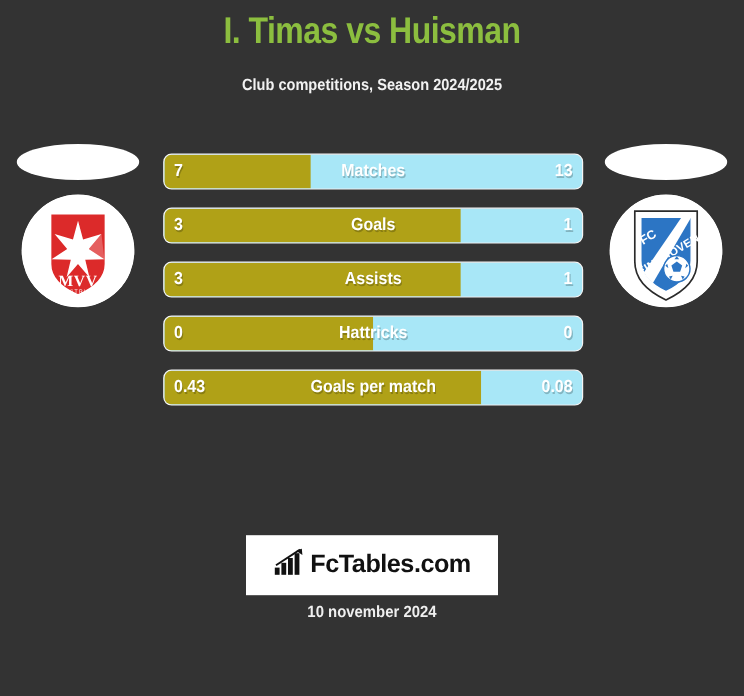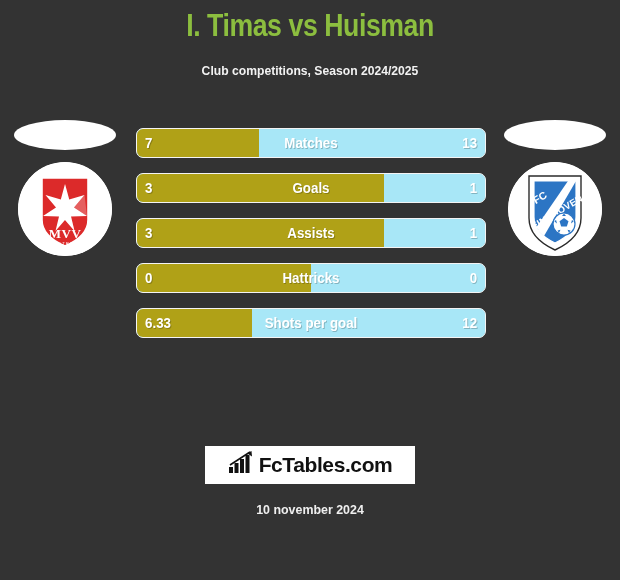--- a/index.html
+++ b/index.html
@@ -140,21 +140,21 @@
     transform: scaleX(0.92);
     white-space: nowrap;
   }
 
   
   .brand {
     position: absolute;
     top: 446px;
     left: 205px;
     width: 210px;
-    height: 38px;
+    height: 50px;
     background: #ffffff;
     display: flex;
     align-items: center;
     justify-content: center;
     gap: 5px;
   }
   .brand-text {
     color: #111111;
     font-size: 21px;
     font-weight: bold;
@@ -267,30 +267,30 @@
     <div class="row">
       <div class="bar">
         <div class="bar-home" style="width: 50%; background: rgb(176, 161, 23);"></div>
         <div class="bar-away" style="background: rgb(168, 231, 247);"></div>
       </div>
       <div class="val val-home">0</div>
       <div class="label">Hattricks</div>
       <div class="val val-away">0</div>
     </div>
 
-
-    <div class="row">
-      <div class="bar">
-        <div class="bar-home" style="width: 33%; background: rgb(176, 161, 23);"></div>
-        <div class="bar-away" style="background: rgb(168, 231, 247);"></div>
-      </div>
-      <div class="val val-home">6.33</div>
-      <div class="label">Shots per goal</div>
-      <div class="val val-away">12</div>
-    </div>
+    <div class="row">
+      <div class="bar">
+        <div class="bar-home" style="width: 76%; background: rgb(176, 161, 23);"></div>
+        <div class="bar-away" style="background: rgb(168, 231, 247);"></div>
+      </div>
+      <div class="val val-home">0.43</div>
+      <div class="label">Goals per match</div>
+      <div class="val val-away">0.08</div>
+    </div>
+
 
 
   </div>
 
   <div class="brand">
     <span class="brand-icon">
       <svg width="26" height="24" viewBox="0 0 26 24" aria-hidden="true">
         <rect x="1" y="16" width="4" height="6" fill="#111111"></rect>
         <rect x="6.5" y="12" width="4" height="10" fill="#111111"></rect>
         <rect x="12" y="8" width="4" height="14" fill="#111111"></rect>

